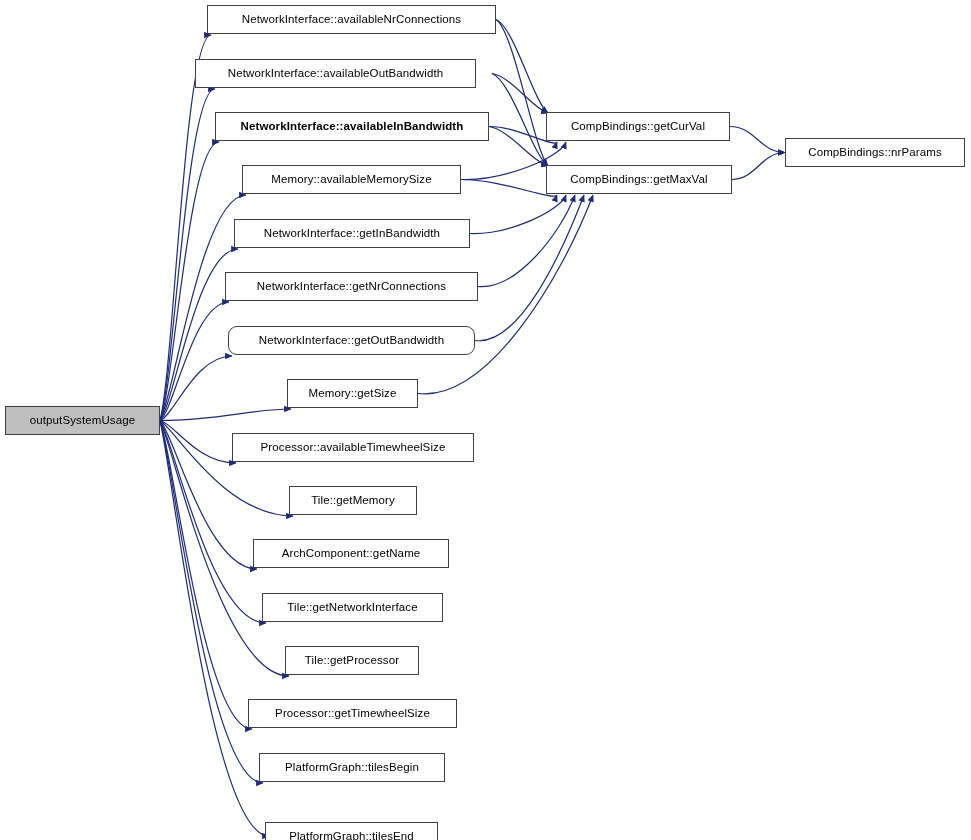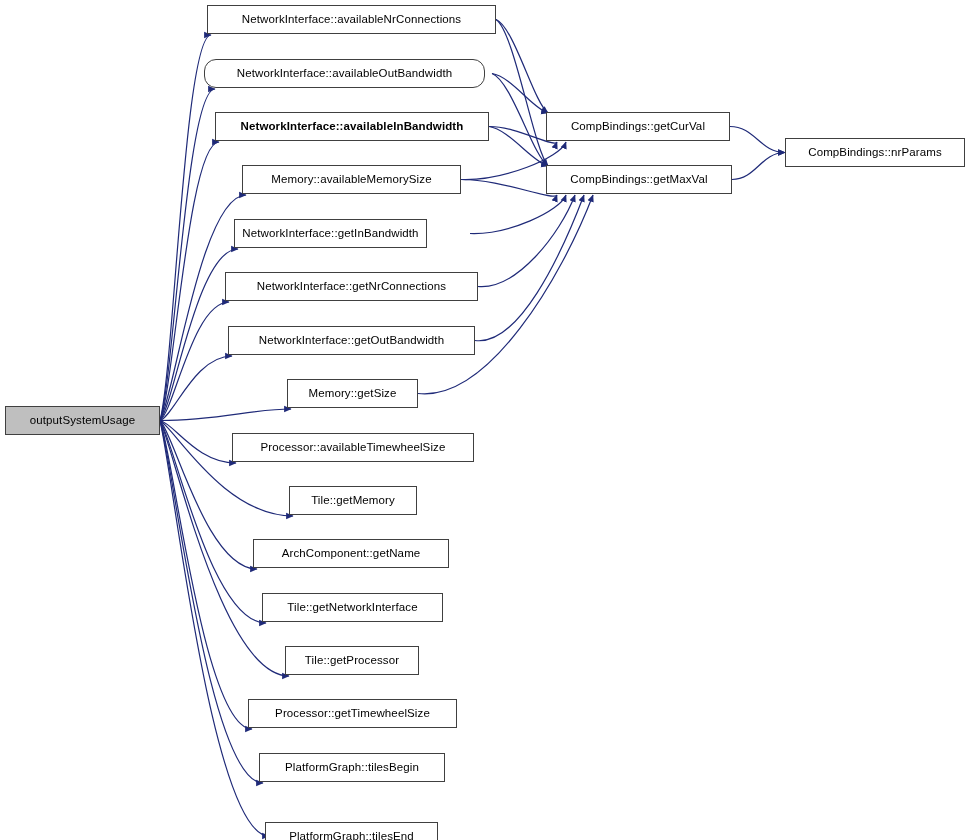--- a/index.html
+++ b/index.html
@@ -88,36 +88,36 @@
       <path d="M 730.0 126.5 C 754.8 126.5 760.3 152.5 785.0 152.5" fill="none" stroke="#1f2a78" stroke-width="1.2" marker-end="url(#arrow)"></path>
       <path d="M 732.0 179.5 C 755.9 179.5 761.1 152.5 785.0 152.5" fill="none" stroke="#1f2a78" stroke-width="1.2" marker-end="url(#arrow)"></path>
     </svg>
   <div id="node-layer">
       <div class="node root" style="left: 5px; top: 406px; width: 155px;">
         <span class="node-label">outputSystemUsage</span>
       </div>
       <div class="node" style="left: 207px; top: 5px; width: 289px;">
         <span class="node-label">NetworkInterface::availableNrConnections</span>
       </div>
-      <div class="node" style="left: 204px; top: 59px; width: 281px; border-radius: 12px;">
+      <div class="node" style="left: 195px; top: 59px; width: 281px;">
         <span class="node-label">NetworkInterface::availableOutBandwidth</span>
       </div>
       <div class="node" style="left: 215px; top: 112px; width: 274px; font-weight: bold;">
         <span class="node-label">NetworkInterface::availableInBandwidth</span>
       </div>
       <div class="node" style="left: 242px; top: 165px; width: 219px;">
         <span class="node-label">Memory::availableMemorySize</span>
       </div>
-      <div class="node" style="left: 234px; top: 219px; width: 193px;">
+      <div class="node" style="left: 234px; top: 219px; width: 236px;">
         <span class="node-label">NetworkInterface::getInBandwidth</span>
       </div>
       <div class="node" style="left: 225px; top: 272px; width: 253px;">
         <span class="node-label">NetworkInterface::getNrConnections</span>
       </div>
-      <div class="node" style="left: 228px; top: 326px; width: 247px;">
+      <div class="node" style="left: 228px; top: 326px; width: 247px; border-radius: 9px;">
         <span class="node-label">NetworkInterface::getOutBandwidth</span>
       </div>
       <div class="node" style="left: 287px; top: 379px; width: 131px;">
         <span class="node-label">Memory::getSize</span>
       </div>
       <div class="node" style="left: 232px; top: 433px; width: 242px;">
         <span class="node-label">Processor::availableTimewheelSize</span>
       </div>
       <div class="node" style="left: 289px; top: 486px; width: 128px;">
         <span class="node-label">Tile::getMemory</span>

